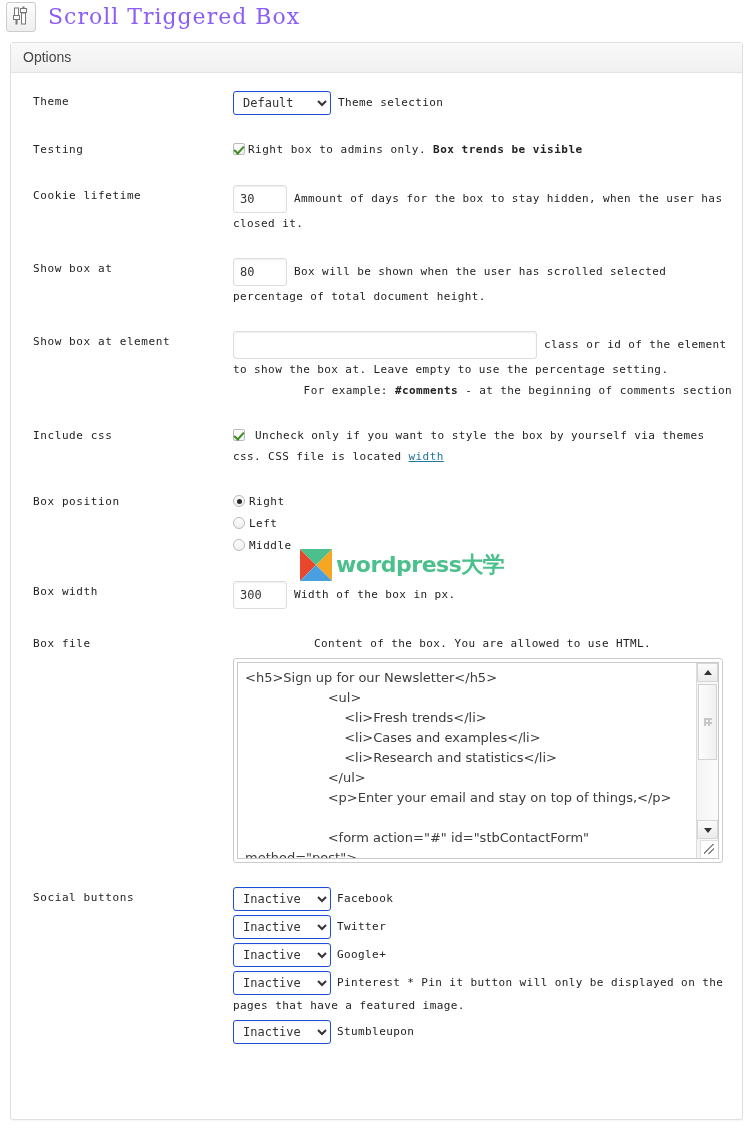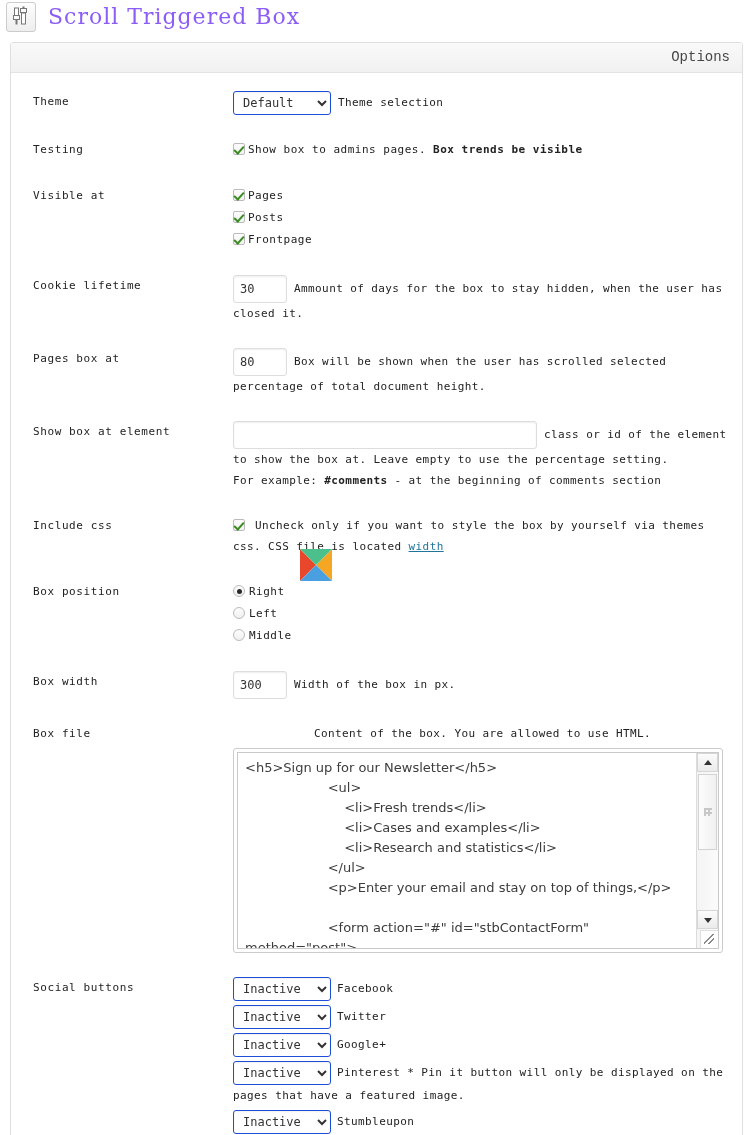--- a/index.html
+++ b/index.html
@@ -56,24 +56,23 @@
     border-radius: 3px;
     min-height: 1078px;
     box-sizing: border-box;
   }
   .postbox-header {
     height: 29px;
     line-height: 29px;
     padding: 0 12px;
     border-bottom: 1px solid #e3e3e3;
     background: linear-gradient(#f9f9f9, #f1f1f1);
-    font-family: Liberation Mono, monospace;
+    font-family: Liberation Sans, sans-serif;
     font-size: 14px;
     color: #464646;
-    text-align: right;
   }
   .postbox-inside {
     padding: 6px 0 10px 0;
   }
 
   
   table.form-table {
     border-collapse: collapse;
     width: 100%;
     table-layout: fixed;
@@ -279,21 +278,21 @@
     font-family: "DejaVu Sans", "Liberation Sans", sans-serif;
     font-weight: bold;
     font-size: 22px;
     color: #4CC08C;
     letter-spacing: -0.5px;
     line-height: 1;
     margin-left: 4px;
   }
   .sel-row { margin-bottom: 4px; white-space: nowrap; }
   .sel-row .after { margin-left: 6px; letter-spacing:.4px; }
-  .wrapnote { display:block; }
+  .wrapnote { display:block;text-align:right; }
 </style>
 </head>
 <body>
 
 <div class="page-header">
   <div class="header-icon">
     <svg width="26" height="26" viewBox="0 0 26 26" aria-hidden="true">
       <rect x="7.5" y="5" width="4" height="9" fill="#fff" stroke="#777" stroke-width="1"></rect>
       <rect x="6.5" y="12.5" width="6" height="4" fill="#fafafa" stroke="#777" stroke-width="1"></rect>
       <rect x="8.5" y="16.5" width="2" height="5" fill="#777"></rect>
@@ -320,50 +319,36 @@
                 <option>Default</option>
               </select>
             </span>
             <span class="desc">Theme selection</span>
           </td>
         </tr>
 
         <tr>
           <th>Testing</th>
           <td>
-            <span class="cb checked"></span><span class="opt-label">Show box to admins pages.</span>
+            <span class="cb checked"></span><span class="opt-label">Right box to admins only.</span>
             <span class="bold-note">Box trends be visible</span>
           </td>
         </tr>
 
-        <tr>
-          <th>Visible at</th>
-          <td>
-            <span class="opt-line">
-              <span class="cb checked"></span><span class="opt-label">Pages</span>
-            </span>
-            <span class="opt-line">
-              <span class="cb checked"></span><span class="opt-label">Posts</span>
-            </span>
-            <span class="opt-line">
-              <span class="cb checked"></span><span class="opt-label">Frontpage</span>
-            </span>
-          </td>
-        </tr>
 
         <tr>
           <th>Cookie lifetime</th>
           <td>
             <input class="stb-text small-num" type="text" value="30" style="">
             <span class="desc">Ammount of days for the box to stay hidden, when the user has closed it.</span>
           </td>
         </tr>
 
         <tr>
-          <th>Pages box at</th>
+          <th>Show box at</th>
           <td>
             <input class="stb-text small-num" type="text" value="80" style="">
             <span class="desc">Box will be shown when the user has scrolled selected percentage of total document height.</span>
           </td>
         </tr>
 
         <tr>
           <th>Show box at element</th>
           <td>
             <input class="stb-text wide-text" type="text" value="" style="">
@@ -473,13 +458,14 @@
   </div>
 </div>
 
 <div class="watermark">
   <svg class="wm-mark" viewBox="0 0 32 32" aria-hidden="true">
     <polygon points="0,0 16,16 0,32" fill="#E8472B"></polygon>
     <polygon points="32,0 16,16 32,32" fill="#F5A623"></polygon>
     <polygon points="0,0 16,16 32,0" fill="#4CC08C"></polygon>
     <polygon points="0,32 16,16 32,32" fill="#4A9FE0"></polygon>
   </svg>
+  <span class="wm-text">wordpress大学</span>
 </div>
 
 </body></html>

